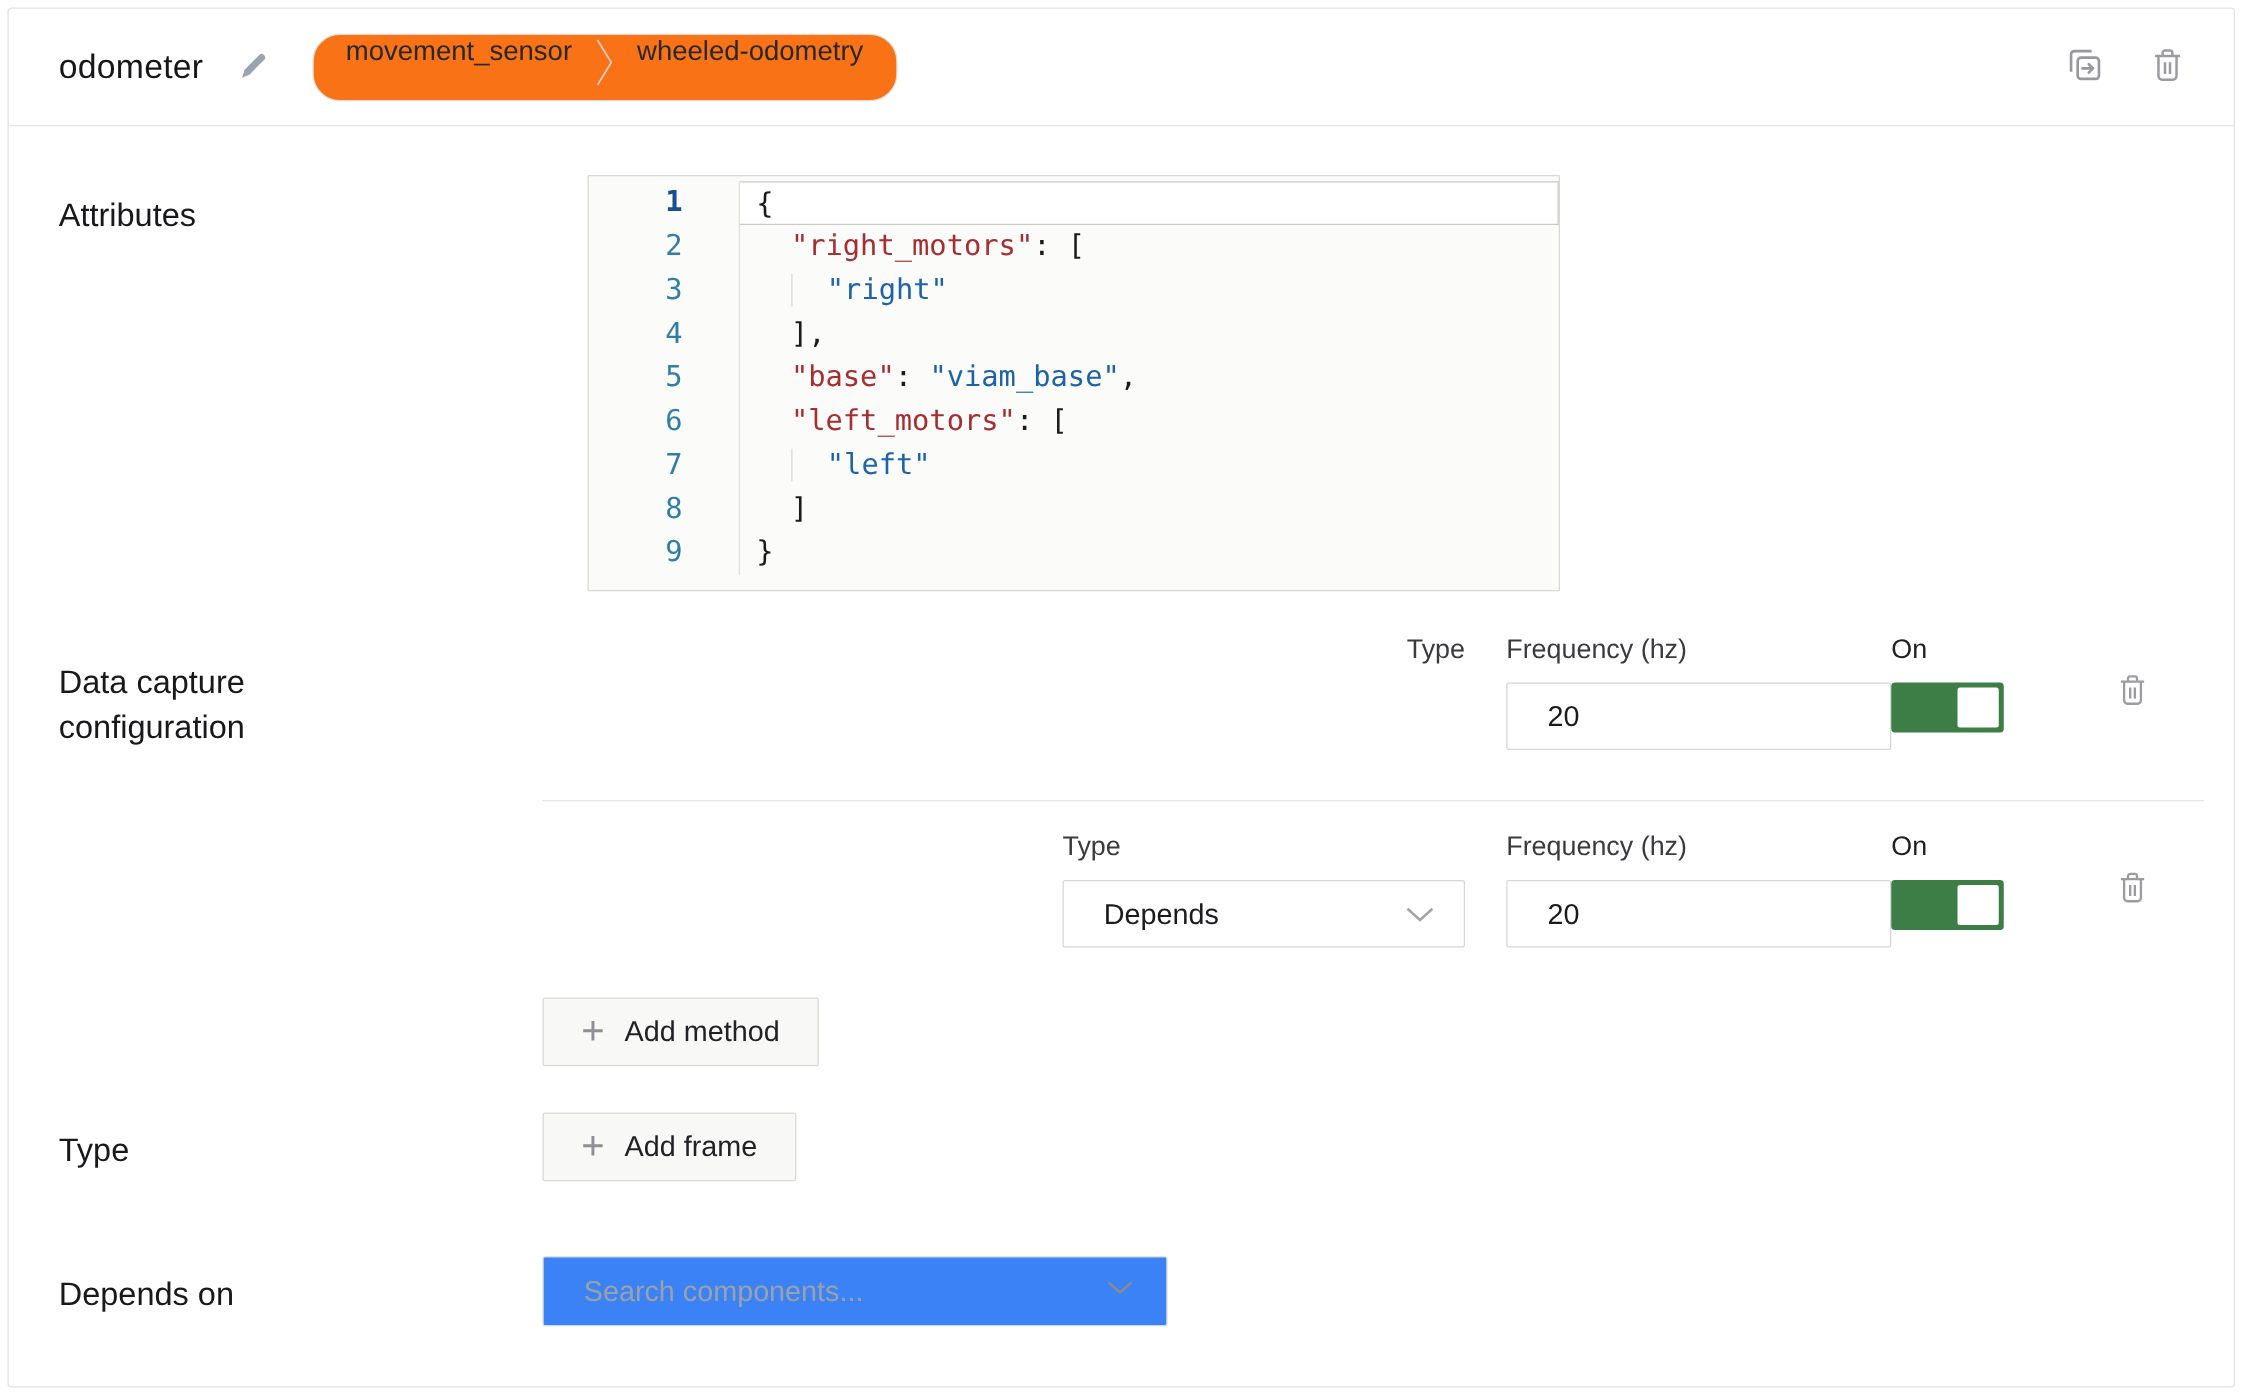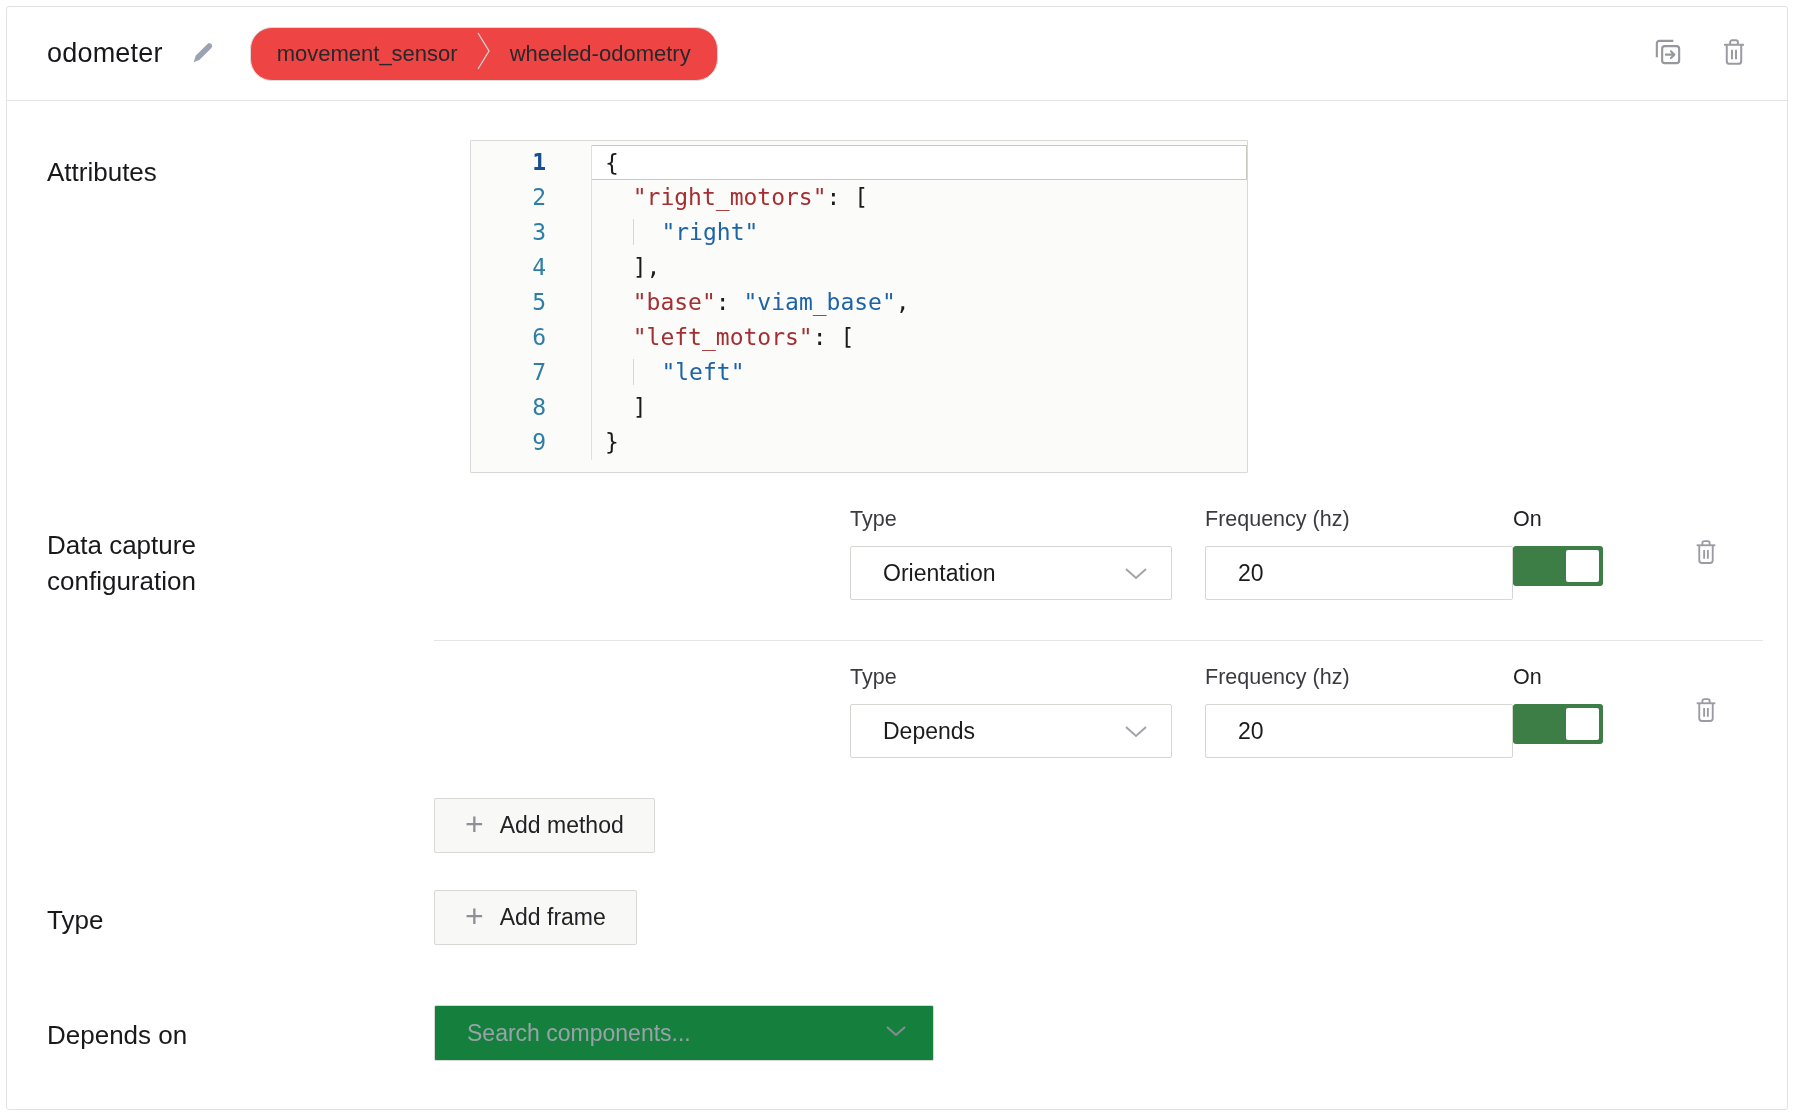--- a/index.html
+++ b/index.html
@@ -26,22 +26,22 @@
     display:flex;flex-direction:column;
   }
   
   .hdr{
     height:94px;flex:none;display:flex;align-items:center;
     padding:0 34px 0 40px;border-bottom:1px solid var(--divider);
   }
   .title{font-size:27px;font-weight:500;color:#17171a;letter-spacing:.2px;}
   .edit-btn{margin-left:26px;background:none;border:none;padding:0;cursor:pointer;display:flex;align-items:center;}
   .pill{
-    margin-left:34px;height:54px;border:1px solid #dadad6;background:#ef4444;
-    border-radius:22px;display:flex;align-items:center;padding:0 26px;gap:18px;
+    margin-left:34px;height:54px;border:1px solid #dadad6;background:#f97316;
+    border-radius:22px;display:flex;padding:0 26px;gap:18px;
     font-size:22px;color:#28282b;white-space:nowrap;
   }
   .spacer{flex:1;}
   .icon-btn{background:none;border:none;padding:0;cursor:pointer;display:flex;align-items:center;justify-content:center;width:38px;height:38px;}
   .icon-btn + .icon-btn{margin-left:28px;}
   
   .main{flex:1;padding:0 24px 0 40px;}
   .section{display:grid;grid-template-columns:387px 1fr;align-items:start;}
   .section-label{font-size:26px;color:#19191c;line-height:36px;}
   
@@ -102,21 +102,21 @@
   .capture-content{display:flex;flex-direction:column;align-items:flex-end;}
   
   .sec-frame{margin-top:37px;}
   .sec-frame .section-label{padding-top:12px;}
   .sec-frame .btn-add{margin-top:0;}
   
   .sec-depends{margin-top:60px;}
   .sec-depends .section-label{padding-top:12px;}
   .search-dd{
     width:500px;height:56px;border:1px solid var(--border);border-radius:2px;
-    display:flex;align-items:center;background:#15803d;padding:0 26px 0 0;cursor:pointer;
+    display:flex;align-items:center;background:#3b82f6;padding:0 26px 0 0;cursor:pointer;
   }
   .search-dd input{
     flex:1;border:none;outline:none;background:transparent;height:100%;
     font-size:23px;color:#1b1b1e;padding:0 0 0 32px;
     font-family:"Liberation Sans",sans-serif;
   }
   .search-dd input::placeholder{color:#9ba1a8;}
   .bottom-pad{height:36px;}
 </style>
 </head>
@@ -212,28 +212,20 @@
         </div>
     </div>
 
     <div class="section sec-capture">
       <div class="section-label">Data capture configuration</div>
       <div class="capture-content">
 
         <div class="capture-row">
           <div class="field">
             <div class="field-label">Type</div>
-            <div class="control type-dd" role="listbox">
-              <span>Orientation</span>
-              <span>
-                <svg width="26" height="15" viewBox="0 0 26 15">
-                    <polyline points="3,3 13,12 23,3" fill="none" stroke="#a3a3ab" stroke-width="2"></polyline>
-                  </svg>
-              </span>
-            </div>
           </div>
           <div class="field field-freq">
             <div class="field-label">Frequency (hz)</div>
             <input class="control" type="text" value="20" style="">
           </div>
           <div class="field field-on">
             <div class="field-label">On</div>
             <button class="toggle" aria-checked="true">
                 <span class="knob"></span>
               </button>

